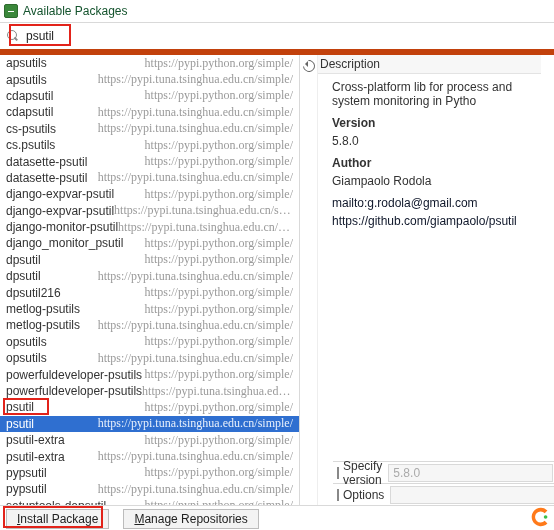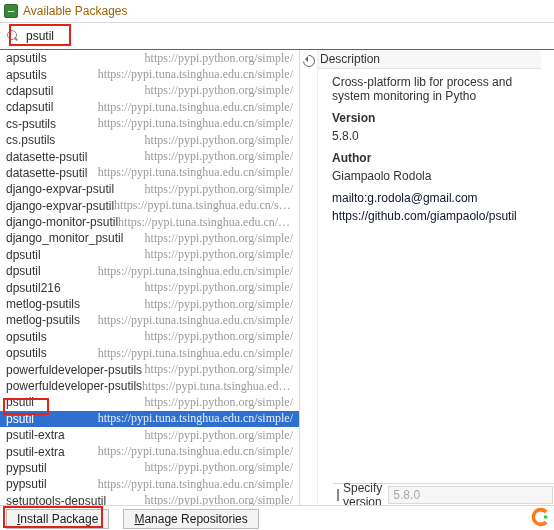--- a/index.html
+++ b/index.html
@@ -1,36 +1,36 @@
 <!DOCTYPE html>
 <html><head>
 <meta charset="utf-8">
 <style>
 * { box-sizing: border-box; margin: 0; padding: 0; font-family: "Segoe UI", Tahoma, sans-serif; font-size: 12px; }
 html, body { width: 554px; height: 530px; background: #fff; overflow: hidden; }
 
 .titlebar { height: 22px; display: flex; align-items: center; padding: 0 4px; background: #fff; }
 .tb-icon { width: 14px; height: 14px; background: #3a873a; border: 1px solid #2e6b2e; border-radius: 2px; margin-right: 5px; position: relative; }
 .tb-icon::after { content: ""; position: absolute; left: 3px; top: 6px; width: 6px; height: 1px; background: #fff; }
-.tb-title { color: #a16207; }
+.tb-title { color: #14532d; }
 
 .hr { height: 1px; background: #d9d9d9; }
 
 .searchrow { display: flex; align-items: center; height: 26px; padding: 2px 6px; }
 .search-icon { width: 14px; height: 14px; margin-right: 4px; position: relative; }
 .search-icon::before { content: ""; position: absolute; left: 1px; top: 1px; width: 8px; height: 8px; border: 1.5px solid #888; border-radius: 50%; }
 .search-icon::after { content: ""; position: absolute; left: 8px; top: 9px; width: 4px; height: 1.5px; background: #888; transform: rotate(45deg); }
 .search-input { flex: 1; border: none; outline: none; height: 20px; padding: 0 2px; color: #222; background: transparent; }
 @keyframes blink { 50% { opacity: 0; } }
 .hl-box { border: 2px solid #e2231a; }
 #hl-search { position: absolute; left: 9px; top: 24px; width: 62px; height: 22px; pointer-events: none; }
 #hl-sel { position: absolute; left: 3px; top: 398px; width: 46px; height: 17px; pointer-events: none; }
 #hl-install { position: absolute; left: 3px; top: 506px; width: 100px; height: 22px; pointer-events: none; }
 
-.body { display: flex; height: 456px; border-top: 1px solid #c2410c; }
+.body { display: flex; height: 456px; border-top: 6px solid #c2410c; }
 .list { width: 300px; border-right: 1px solid #d9d9d9; overflow: hidden; }
 .row { display: flex; align-items: center; height: 16.4px; padding: 0 6px 0 6px; color: #333; white-space: nowrap; }
 .row .name { flex: 0 0 auto; }
 .row .url { flex: 1; text-align: right; color: #9a9a9a; overflow: hidden; text-overflow: ellipsis; font-family: Liberation Serif, serif; }
 .row.selected { background: #2f6fd0; color: #fff; }
 .row.selected .url { color: #e8f0fb; }
 
 .midcol { width: 18px; border-right: 1px solid #eee; display: flex; flex-direction: column; align-items: center; padding-top: 4px; }
 .reload-icon { width: 14px; height: 14px; position: relative; margin-bottom: 4px; }
 .reload-icon::before { content: ""; position: absolute; left: 1px; top: 1px; width: 10px; height: 10px; border: 1.5px solid #666; border-radius: 50%; border-left-color: transparent; transform: rotate(40deg); }
@@ -201,20 +201,25 @@
       <div class="indent">Giampaolo Rodola</div>
       <div class="indent fat"><a class="link">mailto:g.rodola@gmail.com</a></div>
       <div class="indent"><a class="link">https://github.com/giampaolo/psutil</a></div>
 
       <div class="bottom-fields" style="left:15px;">
         <div class="bf-row">
           <span class="chk"></span>
           <span>Specify version</span>
           <input type="text" disabled="" value="5.8.0" style="">
         </div>
+        <div class="bf-row">
+          <span class="chk"></span>
+          <span>Options</span>
+          <input type="text" disabled="" style="">
+        </div>
       </div>
     </div>
   </div>
 
   <div class="footer">
     <button class="btn">
       <span class="ul">I</span>
         <span>nstall Package</span>
     </button>
     <button class="btn">

